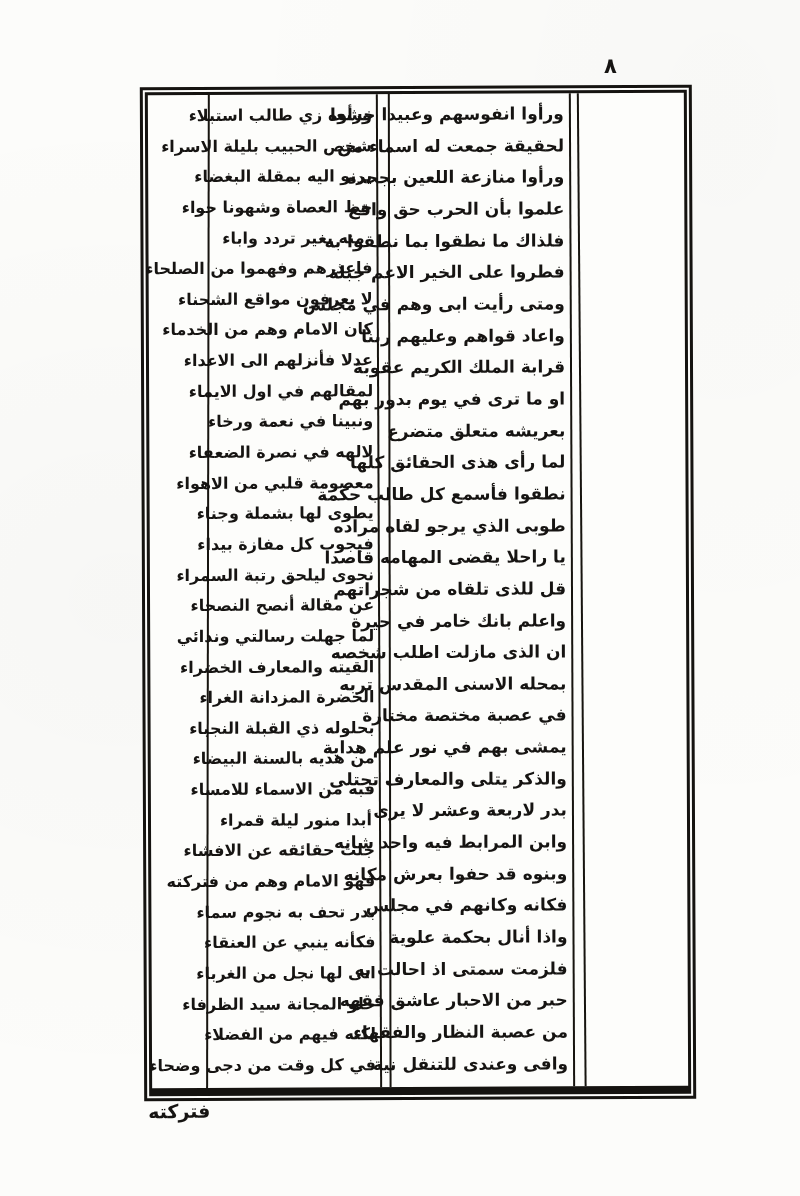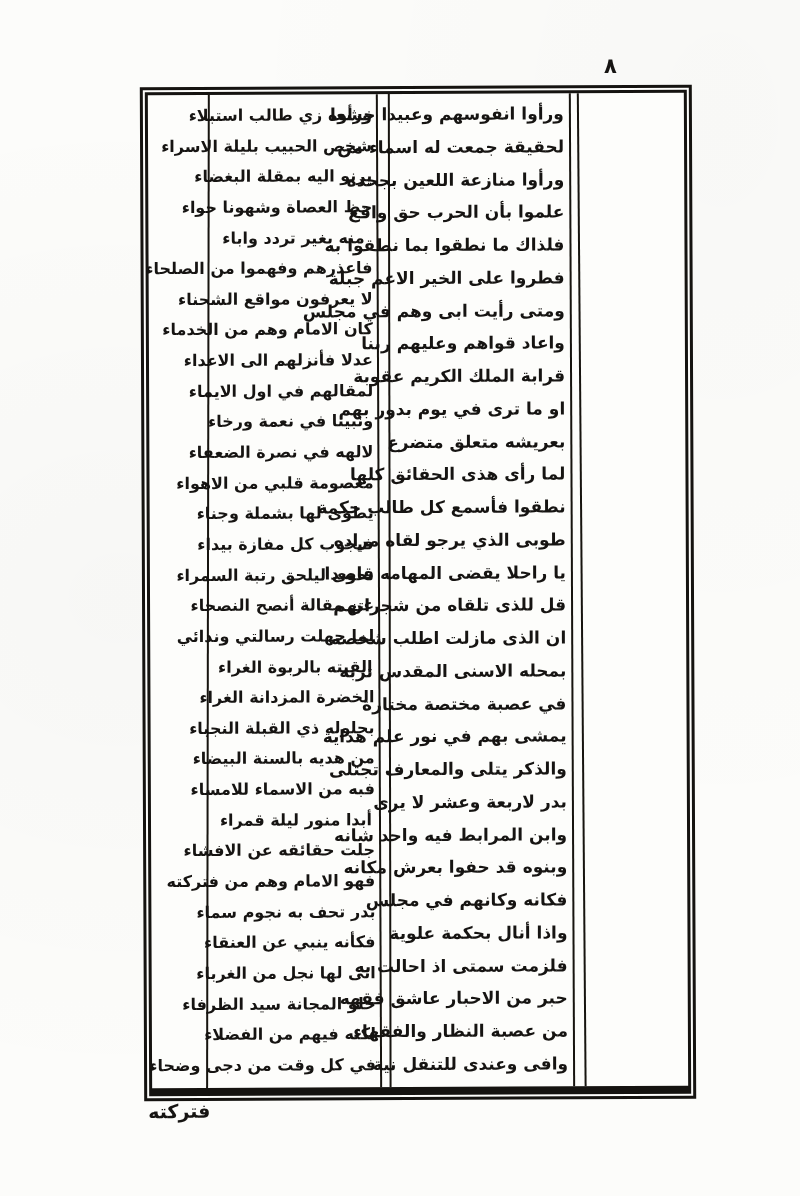--- a/index.html
+++ b/index.html
@@ -88,20 +88,21 @@
         <div class="line">ومتى رأيت ابى وهم في مجلس</div>
         <div class="line">واعاد قواهم وعليهم ربنا</div>
         <div class="line">قرابة الملك الكريم عقوبة</div>
         <div class="line">او ما ترى في يوم بدور بهم</div>
         <div class="line">بعريشه متعلق متضرع</div>
         <div class="line">لما رأى هذى الحقائق كلها</div>
         <div class="line">نطقوا فأسمع كل طالب حكمة</div>
         <div class="line">طوبى الذي يرجو لقاه مراده</div>
         <div class="line">يا راحلا يقضى المهامه قاصدا</div>
         <div class="line">قل للذى تلقاه من شجراتهم</div>
+        <div class="line">واعلم بانك خامر في حيرة</div>
         <div class="line">ان الذى مازلت اطلب شخصه</div>
         <div class="line">بمحله الاسنى المقدس تربه</div>
         <div class="line">في عصبة مختصة مختارة</div>
         <div class="line">يمشى بهم في نور علم هداية</div>
         <div class="line">والذكر يتلى والمعارف تجتلى</div>
         <div class="line">بدر لاربعة وعشر لا يرى</div>
         <div class="line">وابن المرابط فيه واحد شانه</div>
         <div class="line">وبنوه قد حفوا بعرش مكانه</div>
         <div class="line">فكانه وكانهم في مجلس</div>
         <div class="line">واذا أنال بحكمة علوية</div>
@@ -123,21 +124,21 @@
         <div class="line">عدلا فأنزلهم الى الاعداء</div>
         <div class="line">لمقالهم في اول الايماء</div>
         <div class="line">ونبينا في نعمة ورخاء</div>
         <div class="line">لالهه في نصرة الضعفاء</div>
         <div class="line">معصومة قلبي من الاهواء</div>
         <div class="line">يطوى لها بشملة وجناء</div>
         <div class="line">فيجوب كل مفازة بيداء</div>
         <div class="line">نحوى ليلحق رتبة السمراء</div>
         <div class="line">عن مقالة أنصح النصحاء</div>
         <div class="line">لما جهلت رسالتي وندائي</div>
-        <div class="line">القيته بالربوة الغراء</div>
+        <div class="line">القيته والمعارف الخضراء</div>
         <div class="line">الخضرة المزدانة الغراء</div>
         <div class="line">بحلوله ذي القبلة النجباء</div>
         <div class="line">من هديه بالسنة البيضاء</div>
         <div class="line">فبه من الاسماء للامساء</div>
         <div class="line">أبدا منور ليلة قمراء</div>
         <div class="line">جلت حقائقه عن الافشاء</div>
         <div class="line">فهو الامام وهم من فتركته</div>
         <div class="line">بدر تحف به نجوم سماء</div>
         <div class="line">فكأنه ينبي عن العنقاء</div>
         <div class="line">اتى لها نجل من الغرباء</div>

